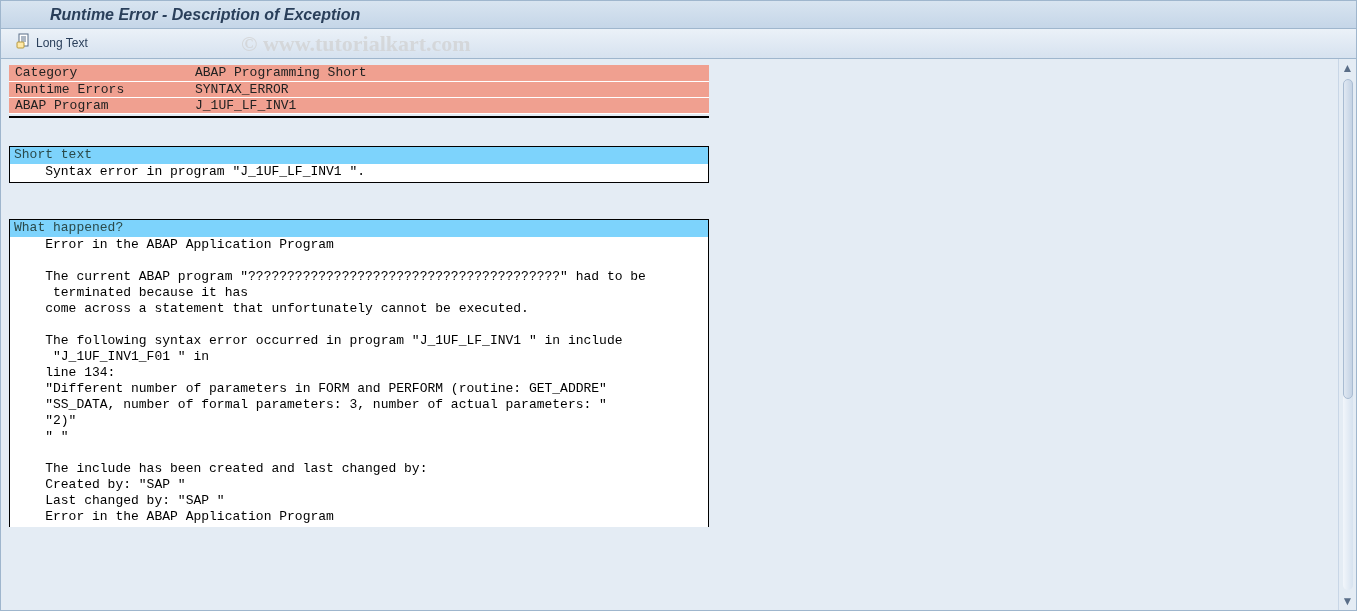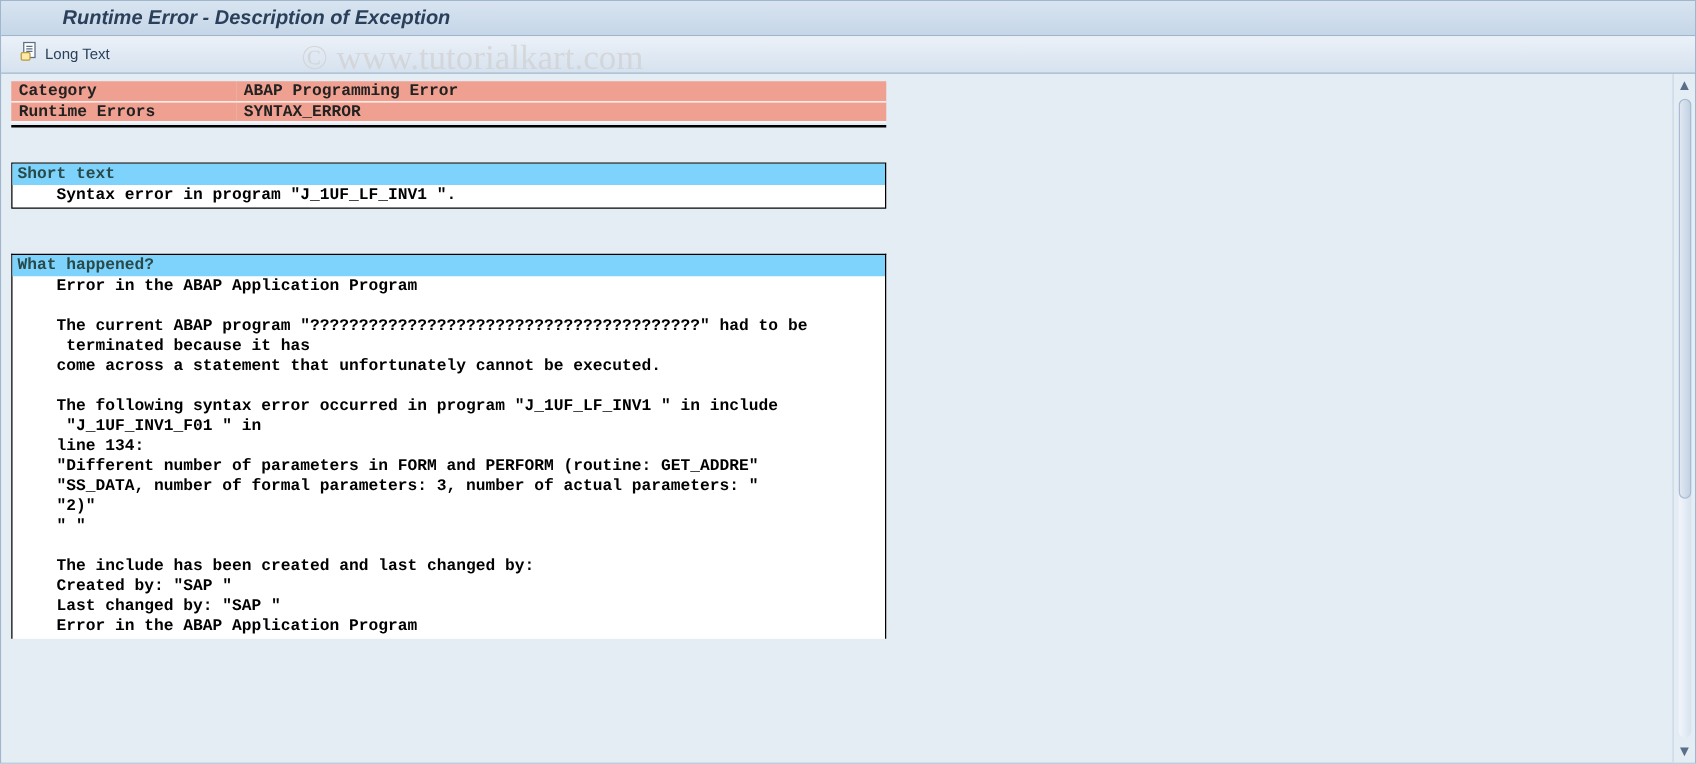--- a/index.html
+++ b/index.html
@@ -30,24 +30,24 @@
       display: inline-flex;
       align-items: center;
       padding: 2px 6px;
       border: 1px solid transparent;
       border-radius: 3px;
       cursor: pointer;
       color: #2a3f5a;
     }
     .toolbar-icon { display:inline-block; margin-right: 4px; }
     
-    .watermark { position: absolute; left: 240px; top: 2px; color: #d0d0d0; font-size: 28px; font-weight: normal; opacity: 0.7; pointer-events: none; font-family: Georgia, serif; }
+    .watermark { position: absolute; left: 240px; top: 2px; color: #d0d0d0; font-size: 22px; font-weight: bold; opacity: 0.7; pointer-events: none; font-family: Georgia, serif; }
     
     .content-outer { flex: 1; display: flex; background: #e4ecf4; overflow: hidden; }
-    .content { flex: 1; padding: 6px 8px 6px 8px; overflow: auto; font-weight: bold; }
+    .content { flex: 1; padding: 6px 8px 6px 8px; overflow: auto; }
     .right-scrollbar {
       width: 18px;
       background: #e4ecf4;
       border-left: 1px solid #c8d6e6;
       display: flex; flex-direction: column; align-items: center;
       padding: 2px 0;
     }
     .scroll-arrow { width: 14px; height: 14px; display:flex; align-items:center; justify-content:center; color:#5a6e88; cursor:pointer; }
     .scroll-track { flex:1; width: 10px; background: linear-gradient(to right,#f2f6fb,#d6e2ef); border-radius:5px; margin:4px 0; position:relative; }
     .scroll-thumb { position:absolute; top:0; left:0; right:0; height: 320px; background: linear-gradient(to right,#e0e8f2,#c3d2e4); border:1px solid #a9bcd2; border-radius:5px; cursor:pointer; }
@@ -89,25 +89,29 @@
     <span class="watermark">© www.tutorialkart.com</span>
   </div>
 
   <div class="content-outer">
     <div class="content">
 
       <table class="summary-table">
         <tbody>
             <tr>
           <td class="lbl">Category</td>
-          <td>ABAP Programming Error</td>
+          <td>ABAP Programming Short</td>
         </tr>
         <tr>
           <td class="lbl">Runtime Errors</td>
           <td>SYNTAX_ERROR</td>
+        </tr>
+        <tr>
+          <td class="lbl">ABAP Program</td>
+          <td>J_1UF_LF_INV1</td>
         </tr>
       </tbody>
         </table>
       <div class="summary-hr"></div>
 
       <div class="block">
         <div class="block-header">Short text</div>
         <div class="block-body">    Syntax error in program "J_1UF_LF_INV1 ".</div>
       </div>
 

